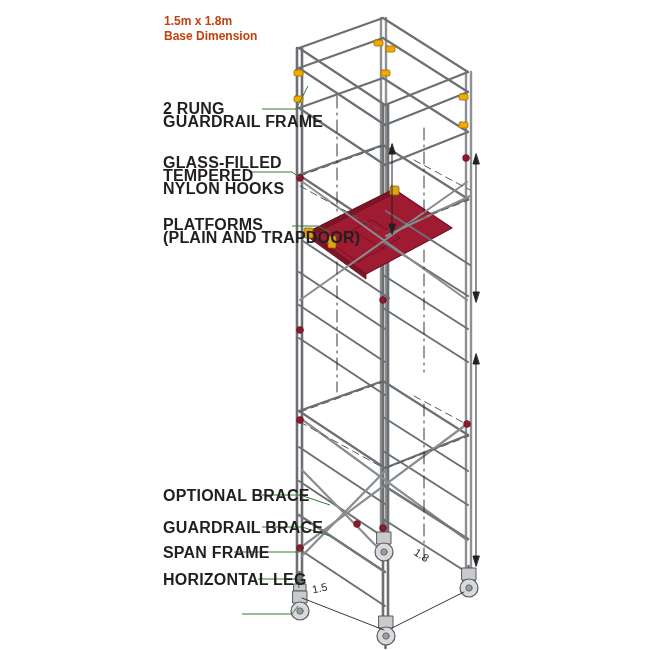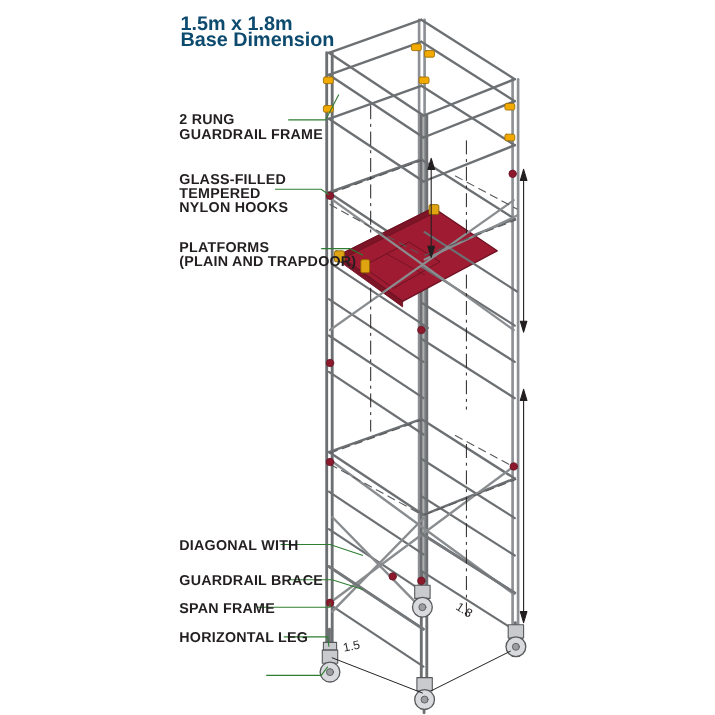--- a/index.html
+++ b/index.html
@@ -18,33 +18,33 @@
   #diagram-svg {
     position: absolute;
     left: 0;
     top: 0;
     width: 650px;
     height: 650px;
   }
   .label {
     position: absolute;
     font-family: "Liberation Sans", sans-serif;
-    font-size: 13px;
+    font-size: 16px;
     font-weight: bold;
     color: #231f20;
     line-height: 13px;
     white-space: pre;
     letter-spacing: 0.2px;
   }
   .title {
     position: absolute;
     font-family: "Liberation Sans", sans-serif;
-    font-size: 18px;
+    font-size: 12px;
     font-weight: bold;
-    color: #0c4a6e;
+    color: #c2410c;
     line-height: 15px;
     white-space: pre;
   }
   .dim-label {
     position: absolute;
     font-family: "Liberation Sans", sans-serif;
     font-size: 11px;
     font-weight: normal;
     color: #231f20;
   }
@@ -265,21 +265,21 @@
 
   <div class="title" style="left:164px; top:14px;"><span>1.5m x 1.8m</span><br><span>Base Dimension</span></div>
 
   <div class="label" style="left:163px; top:102px;">2 RUNG
 GUARDRAIL FRAME</div>
   <div class="label" style="left:163px; top:218px;">PLATFORMS
 (PLAIN AND TRAPDOOR)</div>
   <div class="label" style="left:163px; top:156px;">GLASS-FILLED
 TEMPERED
 NYLON HOOKS</div>
-  <div class="label" style="left:163px; top:489px;">DIAGONAL WITH</div>
+  <div class="label" style="left:163px; top:489px;">OPTIONAL BRACE</div>
   <div class="label" style="left:163px; top:521px;">GUARDRAIL BRACE</div>
   <div class="label" style="left:163px; top:546px;">SPAN FRAME</div>
   <div class="label" style="left:163px; top:573px;">HORIZONTAL LEG</div>
 
   <div class="dim-label" style="left:312px; top:582px; transform:rotate(-12deg);">1.5</div>
   <div class="dim-label" style="left:414px; top:549px; transform:rotate(33deg);">1.8</div>
 
 </div>
 
 </body></html>

